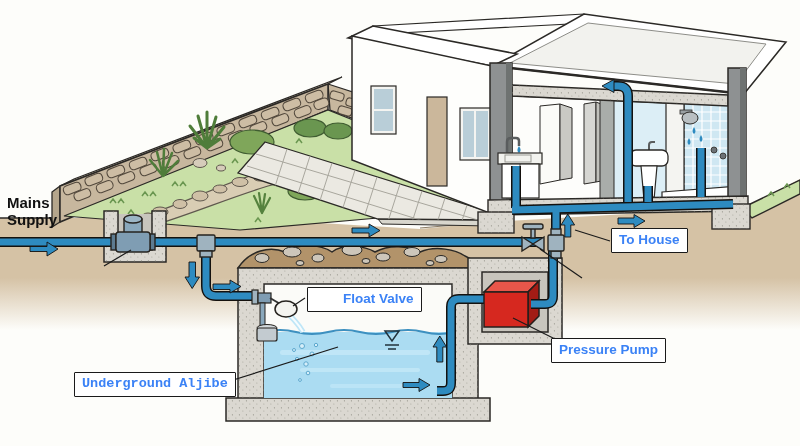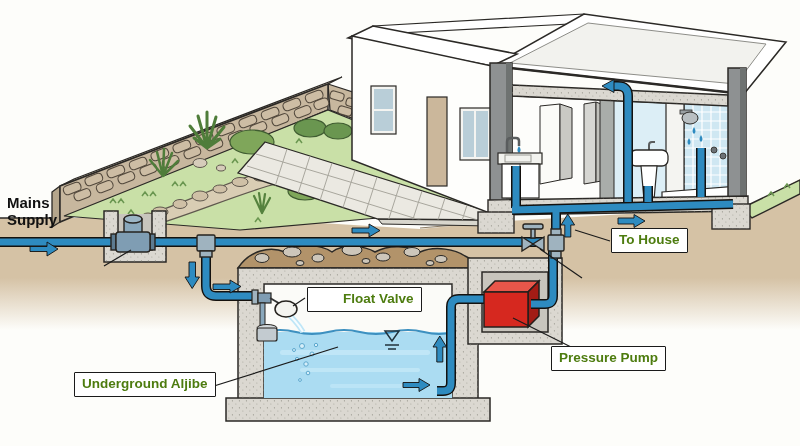--- a/index.html
+++ b/index.html
@@ -1,20 +1,20 @@
 <!DOCTYPE html>
 <html style="--pipe-blue: #2e8bc0; --water-light: #abdcf2; --pump-red: #d6281f; --soil-brown: #b2936a; --ground-tan: #d5c2a5; --grass-green: #c9e0a7; --concrete-gray: #dbd8d1; --frame-gray: #8e9192; --label-border: #1a1a1a; --label-bg: #ffffff;"><head>
 <meta charset="utf-8">
 <style>
   html,body{margin:0;padding:0;background:#fdfdfa;}
   .stage{position:relative;width:800px;height:446px;overflow:hidden;background:#fdfdfa;
          font-family:"Liberation Sans",sans-serif;}
   svg{position:absolute;left:0;top:0;}
   .lbl{position:absolute;background:var(--label-bg,#fff);border:1.6px solid var(--label-border,#1a1a1a);
-       color:#4d7c0f;font:700 13.5px/1.1 "Liberation Sans",sans-serif;padding:4px 7px;
+       color:#3b82f6;font:700 13.5px/1.1 "Liberation Sans",sans-serif;padding:4px 7px;
        white-space:nowrap;border-radius:1px;}
   .plain-lbl{position:absolute;left:7px;top:195px;width:72px;color:#111;
        font:700 15px/1.12 "Liberation Sans",sans-serif;}
   .f-pipe{fill:var(--pipe-blue,#2e8bc0);}
   .pipe-o{stroke:#14110e;stroke-width:10;fill:none;stroke-linejoin:round;stroke-linecap:butt;}
   .pipe-c{stroke:var(--pipe-blue,#2e8bc0);stroke-width:7;fill:none;stroke-linejoin:round;stroke-linecap:butt;}
   .f-water{fill:var(--water-light,#abdcf2);}
   .f-pump{fill:var(--pump-red,#d6281f);}
   .f-soil{fill:var(--soil-brown,#b2936a);}
   .f-grass{fill:var(--grass-green,#c9e0a7);}
@@ -376,16 +376,16 @@
     <path d="M305,298 L293,306"></path>
     <path d="M214,386 L338,347"></path>
     <path d="M573,348 L513,318"></path>
     <path d="M582,278 L540,249"></path>
     <path d="M610,241 L575,230"></path>
   </g>
 </svg>
 
 <div class="plain-lbl">Mains Supply</div>
 <div class="lbl" style="left:307px;top:287px;padding-left:35px;">Float Valve</div>
-<div class="lbl" style="left:74px;top:372px;">Underground Aljibe</div>
-<div class="lbl" style="left:551px;top:346px;">Pressure Pump</div>
+<div class="lbl" style="left:74px;top:372px;font-family:Liberation Mono, monospace;">Underground Aljibe</div>
+<div class="lbl" style="left:551px;top:338px;">Pressure Pump</div>
 <div class="lbl" style="left:611px;top:228px;">To House</div>
 </div>
 
 </body></html>

